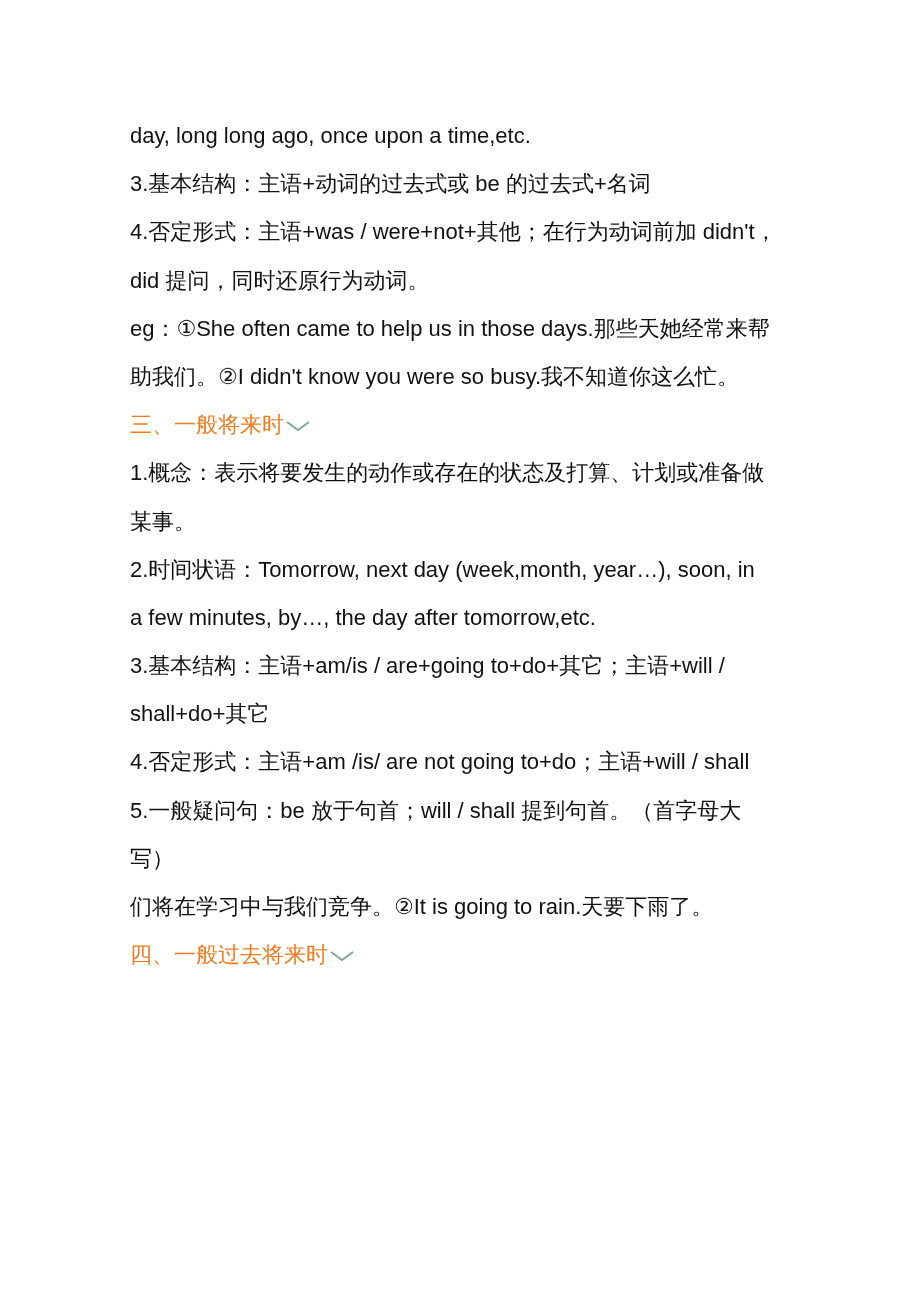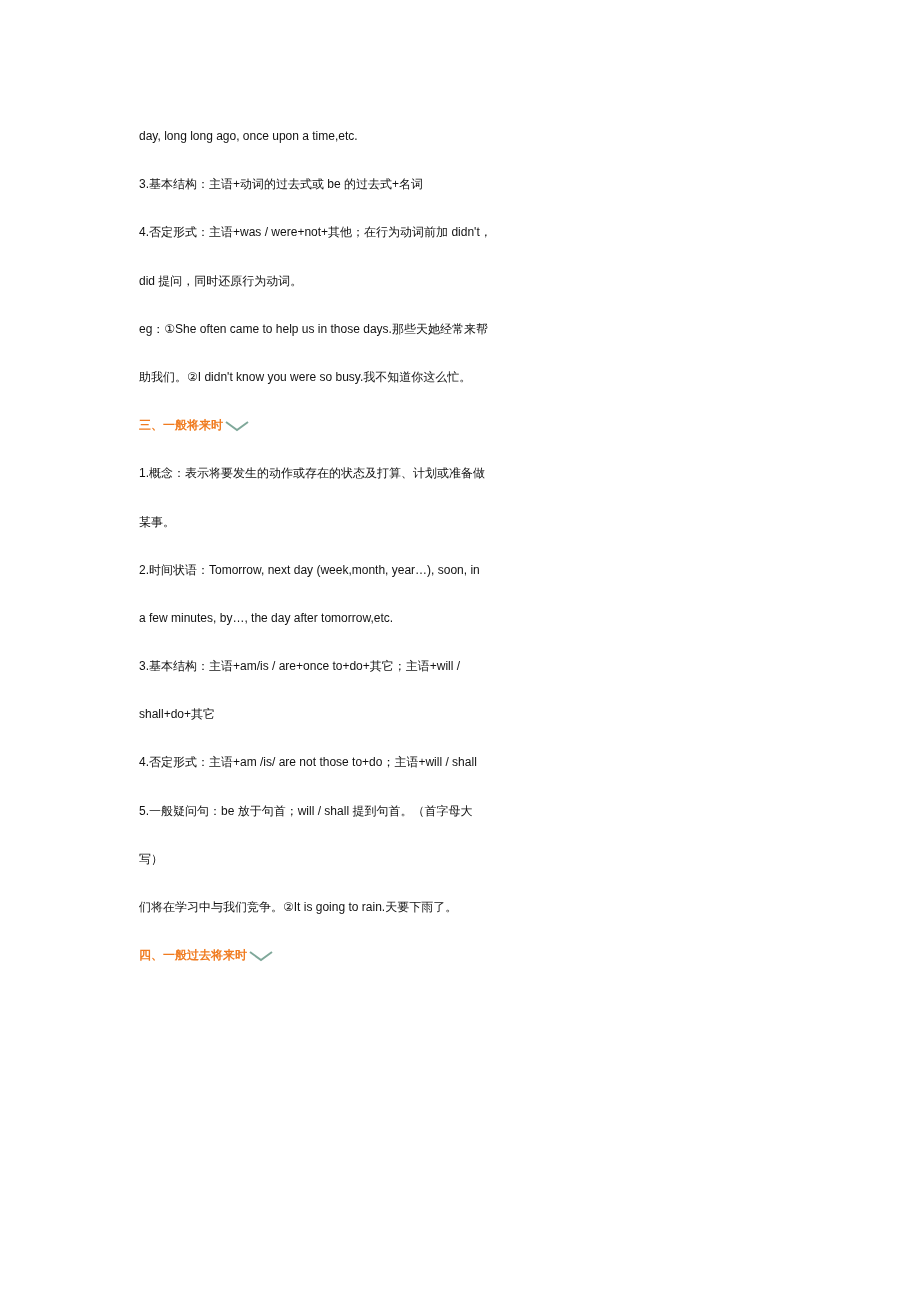--- a/index.html
+++ b/index.html
@@ -1,42 +1,42 @@
 <!DOCTYPE html>
 <html><head>
 <meta charset="utf-8">
 <style>
   html, body { margin: 0; padding: 0; background: #ffffff; }
   body { width: 920px; height: 1302px; position: relative; overflow: hidden; }
-  .page { position: absolute; left: 139px; top: 116px; width: 650px;
-          font-family: "Liberation Sans", "DejaVu Sans", sans-serif; font-size: 12px; color: #111; }
+  .page { position: absolute; left: 130px; top: 116px; width: 650px;
+          font-family: "Liberation Sans", "DejaVu Sans", sans-serif; font-size: 22px; color: #111; }
   .line { height: 48.2px; line-height: 40px; white-space: nowrap; }
   .b { font-weight: normal; }
-  .heading { color: #f07b1f; font-weight: bold; }
+  .heading { color: #f07b1f; }
   .chev { display: inline-block; width: 26px; height: 14px; vertical-align: middle; margin-left: 1px; }
 </style>
 </head>
 <body>
 
 <div class="page">
   <div class="line"><span>day, long long ago, once upon a time,etc.</span></div>
   <div class="line"><span class="b">3.基本结构：</span><span>主语+动词的过去式或  be  的过去式+名词</span></div>
   <div class="line"><span class="b">4.否定形式：</span><span>主语+was / were+not+其他；在行为动词前加 didn't，</span></div>
   <div class="line"><span>did  提问，同时还原行为动词。</span></div>
   <div class="line"><span>eg：①She often came to help us in those days.那些天她经常来帮</span></div>
   <div class="line"><span>助我们。②I didn't know you were so busy.我不知道你这么忙。</span></div>
   <div class="line heading"><span>三、一般将来时</span><svg class="chev" viewBox="0 0 26 14">
         <polyline points="2,3 13,11 24,3" fill="none" stroke="#7fa89a" stroke-width="2"></polyline>
       </svg></div>
   <div class="line"><span class="b">1.概念：</span><span>表示将要发生的动作或存在的状态及打算、计划或准备做</span></div>
   <div class="line"><span>某事。</span></div>
   <div class="line"><span class="b">2.时间状语：</span><span>Tomorrow, next day (week,month, year…),  soon, in</span></div>
   <div class="line"><span>a few minutes, by…, the day after tomorrow,etc.</span></div>
-  <div class="line"><span class="b">3.基本结构：</span><span>主语+am/is / are+once to+do+其它；主语+will /</span></div>
+  <div class="line"><span class="b">3.基本结构：</span><span>主语+am/is / are+going to+do+其它；主语+will /</span></div>
   <div class="line"><span>shall+do+其它</span></div>
-  <div class="line"><span class="b">4.否定形式：</span><span>主语+am /is/ are not those to+do；主语+will / shall</span></div>
+  <div class="line"><span class="b">4.否定形式：</span><span>主语+am /is/ are not going to+do；主语+will / shall</span></div>
   <div class="line"><span class="b">5.一般疑问句：</span><span>be  放于句首；will / shall  提到句首。（首字母大</span></div>
   <div class="line"><span>写）</span></div>
   <div class="line"><span>们将在学习中与我们竞争。②It is going to rain.天要下雨了。</span></div>
   <div class="line heading"><span>四、一般过去将来时</span><svg class="chev" viewBox="0 0 26 14">
         <polyline points="2,3 13,11 24,3" fill="none" stroke="#7fa89a" stroke-width="2"></polyline>
       </svg></div>
 </div>
 
 </body></html>

